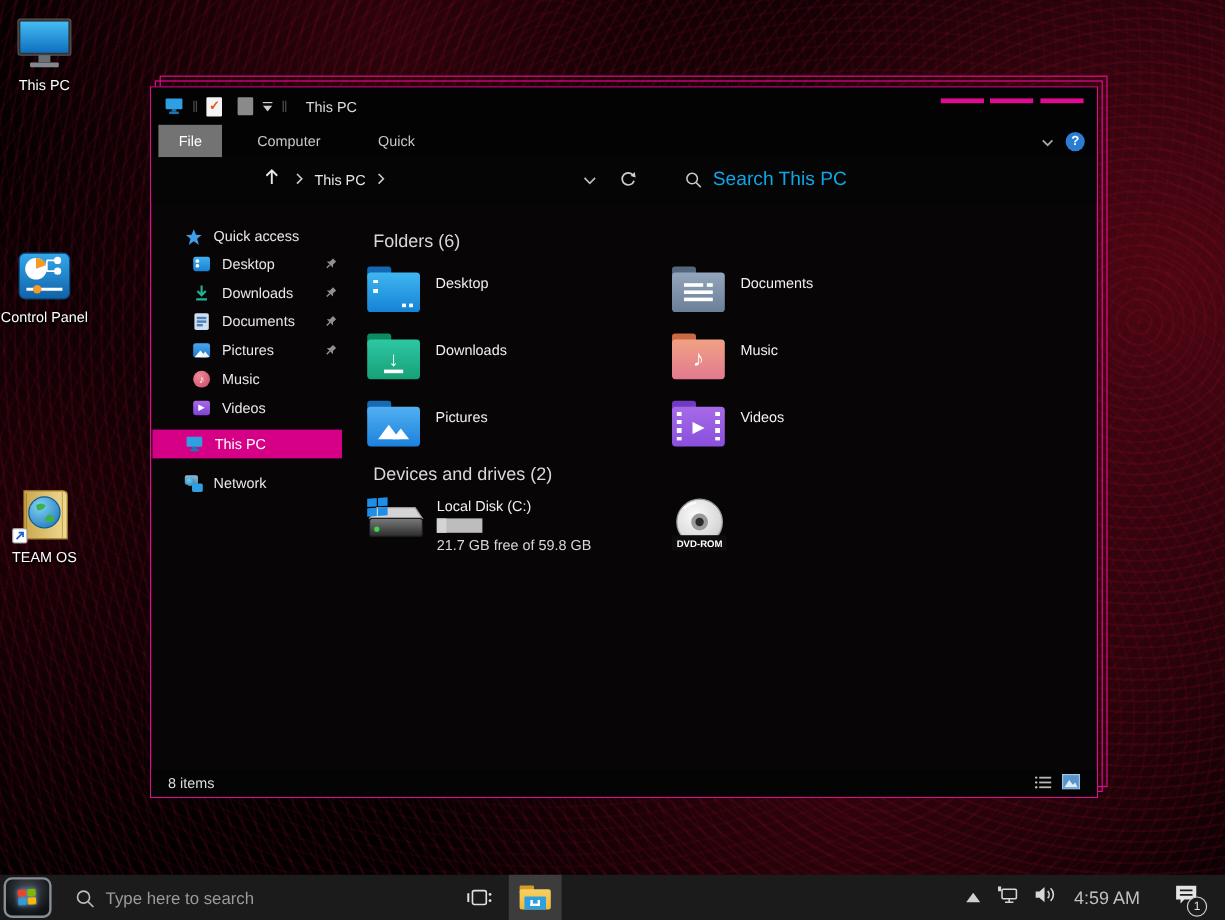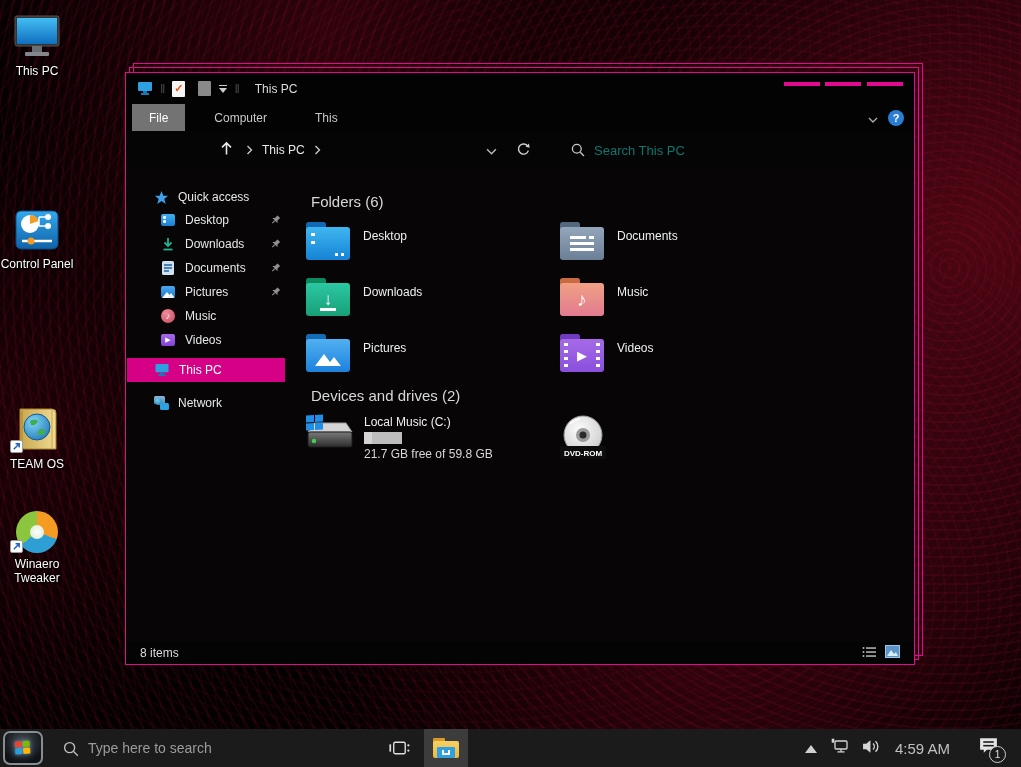--- a/index.html
+++ b/index.html
@@ -28,21 +28,21 @@
   .titlebar .sep{color:#4a4a4a;font-size:13px;margin:0 7px;}
   .title-text{color:#dcdcdc;font-size:12px;margin-left:8px;}
   .win-dash{position:absolute;top:9px;height:4px;width:36px;background:#e20a90;}
   .ribbon{position:absolute;left:0;top:31px;right:0;height:27px;background:#030303;display:flex;align-items:stretch;}
   .tab{display:flex;align-items:center;padding:0 15px;font-size:12px;color:#c8c8c8;}
   .tab.file{background:#737373;color:#fff;padding:0 17px;margin-left:6px;}
   .ribbon-right{position:absolute;right:10px;top:31px;height:27px;display:flex;align-items:center;gap:10px;}
   .help-circle{width:16px;height:16px;border-radius:50%;background:#2b7cd3;color:#fff;font-size:11px;font-weight:bold;display:flex;align-items:center;justify-content:center;}
   .addrbar{position:absolute;left:0;top:58px;right:0;height:38px;background:#050505;display:flex;align-items:center;}
   .addrbar .crumb-txt{color:#e8e8e8;font-size:12px;margin:0 9px;}
-  .searchbar-text{color:#0f766e;font-size:13px;margin-left:9px;text-align:center;}
+  .searchbar-text{color:#0ea5e9;font-size:16px;margin-left:9px;text-align:center;}
   
   .sidebar{position:absolute;left:0;top:96px;width:172px;bottom:22px;}
   .side-row{position:absolute;left:0;width:172px;height:24px;display:flex;align-items:center;font-size:12px;color:#e8e8e8;}
   .side-row .mini{width:18px;display:flex;justify-content:center;}
   .side-row .pin{position:absolute;right:18px;top:6px;transform:rotate(45deg);}
   .side-row.sel{background:#d60087;width:158px;left:1px;color:#fff;}
   
   .main{position:absolute;left:172px;top:96px;right:0;bottom:22px;margin-top:16px;}
   .sect-hdr{position:absolute;left:13px;font-size:15px;color:#d8d8d8;}
   .tiles{position:absolute;left:8px;display:grid;grid-template-columns:254px 254px;grid-auto-rows:56px;}
@@ -159,33 +159,20 @@
         </svg>
       <span class="badge-sc">
           <svg width="9" height="9" viewBox="0 0 10 10">
             <path d="M2 8 L8 2 M4 2 H8 V6" stroke="#1e62c8" stroke-width="1.6" fill="none"></path>
           </svg>
         </span>
     </div>
     <div class="lbl">TEAM OS</div>
   </div>
 
-  <div class="dt-icon" style="top:503px">
-    <div class="ic">
-      <div style="width:42px;height:42px;border-radius:50%;background:conic-gradient(#f59a23 0 110deg,#2e9fd4 110deg 230deg,#8cc63f 230deg 360deg);position:relative;">
-        <div style="position:absolute;left:14px;top:14px;width:14px;height:14px;border-radius:50%;background:radial-gradient(#fff,#d8e8c8);"></div>
-      </div>
-      <span class="badge-sc">
-          <svg width="9" height="9" viewBox="0 0 10 10">
-            <path d="M2 8 L8 2 M4 2 H8 V6" stroke="#1e62c8" stroke-width="1.6" fill="none"></path>
-          </svg>
-        </span>
-    </div>
-    <div class="lbl">Winaero Tweaker</div>
-  </div>
 
   <div class="win-echo" style="left:133px;top:63px;width:790px;height:593px;"></div>
   <div class="win-echo" style="left:129px;top:67px;width:790px;height:593px;"></div>
 
   <div class="window">
 
     <div class="titlebar">
       <svg width="16" height="15" viewBox="0 0 16 15">
           <rect x="1" y="1" width="14" height="9" rx="1" fill="#2e9fe0"></rect>
           <rect x="6" y="10" width="4" height="2" fill="#1878b8"></rect>
@@ -207,21 +194,21 @@
       <span class="sep">‖</span>
       <span class="title-text">This PC</span>
     </div>
     <div class="win-dash" style="right:94px"></div>
     <div class="win-dash" style="right:53px"></div>
     <div class="win-dash" style="right:11px"></div>
 
     <div class="ribbon">
       <div class="tab file">File</div>
       <div class="tab" style="margin-left:14px">Computer</div>
-      <div class="tab" style="margin-left:18px">This</div>
+      <div class="tab" style="margin-left:18px">Quick</div>
     </div>
     <div class="ribbon-right">
       <span><svg width="10" height="6" viewBox="0 0 10 6">
             <path d="M1 1 L5 5 L9 1" fill="none" stroke="#aaa" stroke-width="1.4"></path>
           </svg></span>
       <span class="help-circle">?</span>
     </div>
 
     <div class="addrbar">
       <span style="width:93px"></span>
@@ -441,21 +428,21 @@
                 <circle cx="8" cy="26" r="2.2" fill="#3fd44f"></circle>
               </svg>
             <span style="position:absolute;left:0;top:0;width:17px;height:15px;display:grid;grid-template-columns:8px 8px;grid-template-rows:7px 7px;gap:1px;transform:skewY(-4deg);">
                 <i style="background:#1e8ee8"></i>
                 <i style="background:#1e8ee8"></i>
                 <i style="background:#1e8ee8"></i>
                 <i style="background:#1e8ee8"></i>
               </span>
           </div>
           <div class="drive-col">
-            <span>Local Music (C:)</span>
+            <span>Local Disk (C:)</span>
             <span class="usage-bar">
                 <span class="usage-fill" style="width:20%"></span>
               </span>
             <span class="cap-txt">21.7 GB free of 59.8 GB</span>
           </div>
         </div>
 
         <div class="tile">
           <div style="position:relative;width:46px;height:46px;flex:0 0 46px;">
             <svg width="46" height="46" viewBox="0 0 46 46">

